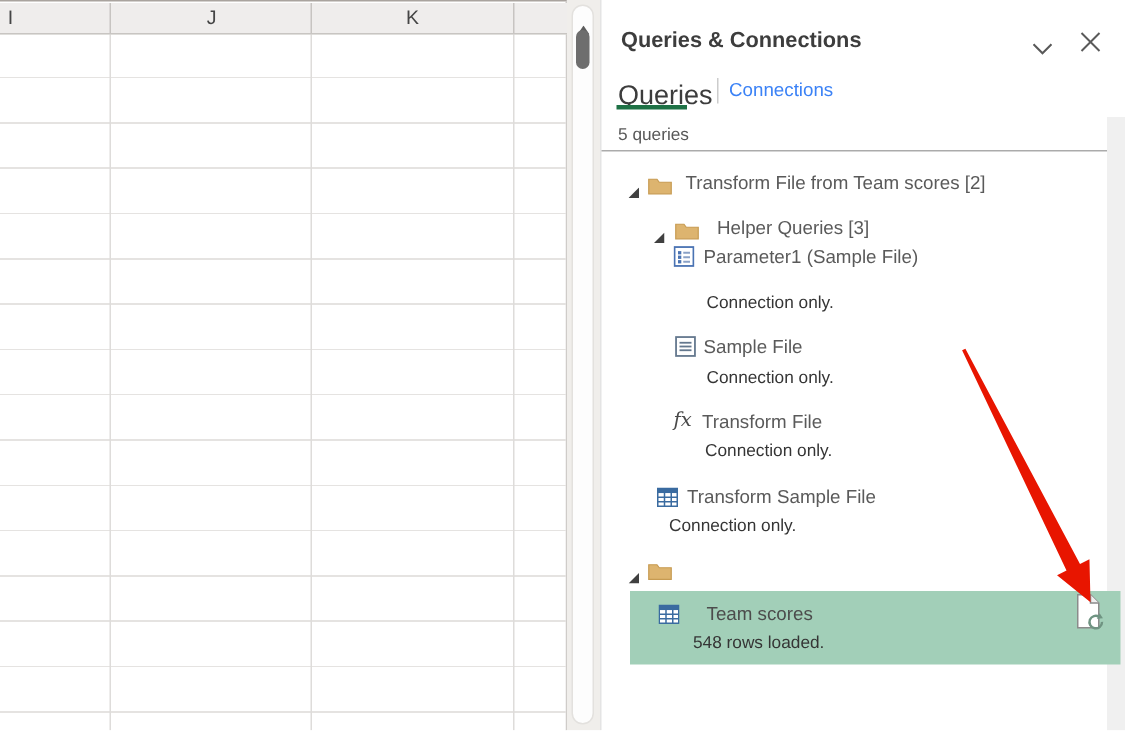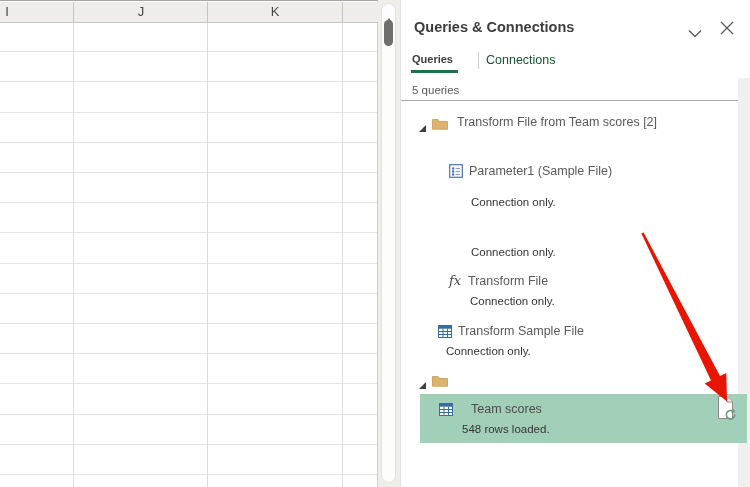--- a/index.html
+++ b/index.html
@@ -25,24 +25,24 @@
   .thumb{position:absolute;left:2px;top:16px;width:9px;height:26px;background:#6e6e6e;border-radius:4.5px;}
   .uparrow{position:absolute;left:2.5px;top:6px;}
 
   
   .panel{position:absolute;left:400px;top:0;width:350px;height:487px;background:#fff;
         border-left:1px solid #e4e4e4;box-sizing:border-box;}
   .gutter{position:absolute;left:337px;top:78px;width:13px;height:409px;background:#f0f0f0;}
   .ptitle{position:absolute;left:13px;top:19px;font-size:14.5px;font-weight:600;color:#3d3d3d;white-space:nowrap;}
   .chev{position:absolute;left:287px;top:24px;width:14px;height:9px;}
   .closei{position:absolute;left:319px;top:21px;width:14px;height:14px;}
-  .tabq{position:absolute;left:11px;top:53px;font-size:11px;font-weight:700;color:#3c3c3c;text-align:center;}
+  .tabq{position:absolute;left:11px;top:53px;font-size:18px;font-weight:400;color:#3c3c3c;text-align:center;}
   .underline{position:absolute;left:10px;top:70px;width:47px;height:3px;background:#1e7145;}
   .tabdiv{position:absolute;left:77px;top:52px;width:1px;height:17px;background:#cccccc;}
-  .tabc{position:absolute;left:85px;top:53px;font-size:12.5px;color:#14532d;}
+  .tabc{position:absolute;left:85px;top:53px;font-size:12.5px;color:#3b82f6;}
   .summary{position:absolute;left:11px;top:84px;font-size:11.5px;color:#585858;}
   .hdiv{position:absolute;left:0;top:100px;width:337px;height:1px;background:#ababab;}
 
   .selrow{position:absolute;left:19px;top:394px;width:327px;height:49px;background:#a2cfb8;}
 
   .trow{position:absolute;left:0;width:306px;height:20px;line-height:20px;
         font-size:12.5px;color:#5a5a5a;white-space:nowrap;}
   .trow .ric{position:absolute;top:3px;}
   .trow .tri{position:absolute;top:6px;}
   .trow .fol{position:absolute;top:4px;}
@@ -113,36 +113,55 @@
     <div class="trow" style="top:112px">
       <span class="tri" style="left:18px"><svg width="7" height="7">
             <polygon points="0,7 7,0 7,7" fill="#404040"></polygon>
           </svg></span>
       <span class="fol" style="left:31px"><svg width="16" height="13">
             <path d="M0.5 2.5 L6 2.5 L7.5 4.5 L15.5 4.5 L15.5 12.2 L0.5 12.2 Z" fill="#ddb46f" stroke="#c79b52" stroke-width="0.8"></path>
           </svg></span>
       <span class="tlabel" style="left:56px">Transform File from Team scores [2]</span>
     </div>
 
+    <div class="trow" style="top:142px">
+      <span class="tri" style="left:35px"><svg width="7" height="7">
+            <polygon points="0,7 7,0 7,7" fill="#404040"></polygon>
+          </svg></span>
+      <span class="fol" style="left:49px"><svg width="16" height="13">
+            <path d="M0.5 2.5 L6 2.5 L7.5 4.5 L15.5 4.5 L15.5 12.2 L0.5 12.2 Z" fill="#ddb46f" stroke="#c79b52" stroke-width="0.8"></path>
+          </svg></span>
+      <span class="tlabel" style="left:77px">Helper Queries [3]</span>
+    </div>
 
     <div class="trow" style="top:161px">
       <span class="ric" style="left:48px">
         <svg width="14" height="14">
           <rect x="0.7" y="0.7" width="12.6" height="12.6" fill="#fff" stroke="#4a73b3" stroke-width="1.2"></rect>
           <rect x="3" y="3.4" width="2.2" height="2.2" fill="#4a73b3"></rect>
             <line x1="6.5" y1="4.5" x2="11" y2="4.5" stroke="#8aa1c6" stroke-width="1.2"></line>
           <rect x="3" y="6.4" width="2.2" height="2.2" fill="#4a73b3"></rect>
             <line x1="6.5" y1="7.5" x2="11" y2="7.5" stroke="#8aa1c6" stroke-width="1.2"></line>
           <rect x="3" y="9.4" width="2.2" height="2.2" fill="#4a73b3"></rect>
             <line x1="6.5" y1="10.5" x2="11" y2="10.5" stroke="#8aa1c6" stroke-width="1.2"></line>
         </svg></span>
       <span class="tlabel" style="left:68px">Parameter1 (Sample File)</span>
     </div>
     <div class="sublabel" style="left:70px;top:195px">Connection only.</div>
 
+    <div class="trow" style="top:221px">
+      <span class="ric" style="left:49px">
+        <svg width="14" height="14">
+          <rect x="0.7" y="0.7" width="12.6" height="12.6" fill="#fff" stroke="#64788e" stroke-width="1.2"></rect>
+          <line x1="3" y1="4.5" x2="11" y2="4.5" stroke="#64788e" stroke-width="1.2"></line>
+          <line x1="3" y1="7" x2="11" y2="7" stroke="#64788e" stroke-width="1.2"></line>
+          <line x1="3" y1="9.5" x2="11" y2="9.5" stroke="#64788e" stroke-width="1.2"></line>
+        </svg></span>
+      <span class="tlabel" style="left:68px">Sample File</span>
+    </div>
     <div class="sublabel" style="left:70px;top:245px">Connection only.</div>
 
     <div class="trow" style="top:271px">
       <span class="fxi" style="left:48px">fx</span>
       <span class="tlabel" style="left:67px">Transform File</span>
     </div>
     <div class="sublabel" style="left:69px;top:294px">Connection only.</div>
 
     <div class="trow" style="top:321px">
       <span class="ric" style="left:37px">

